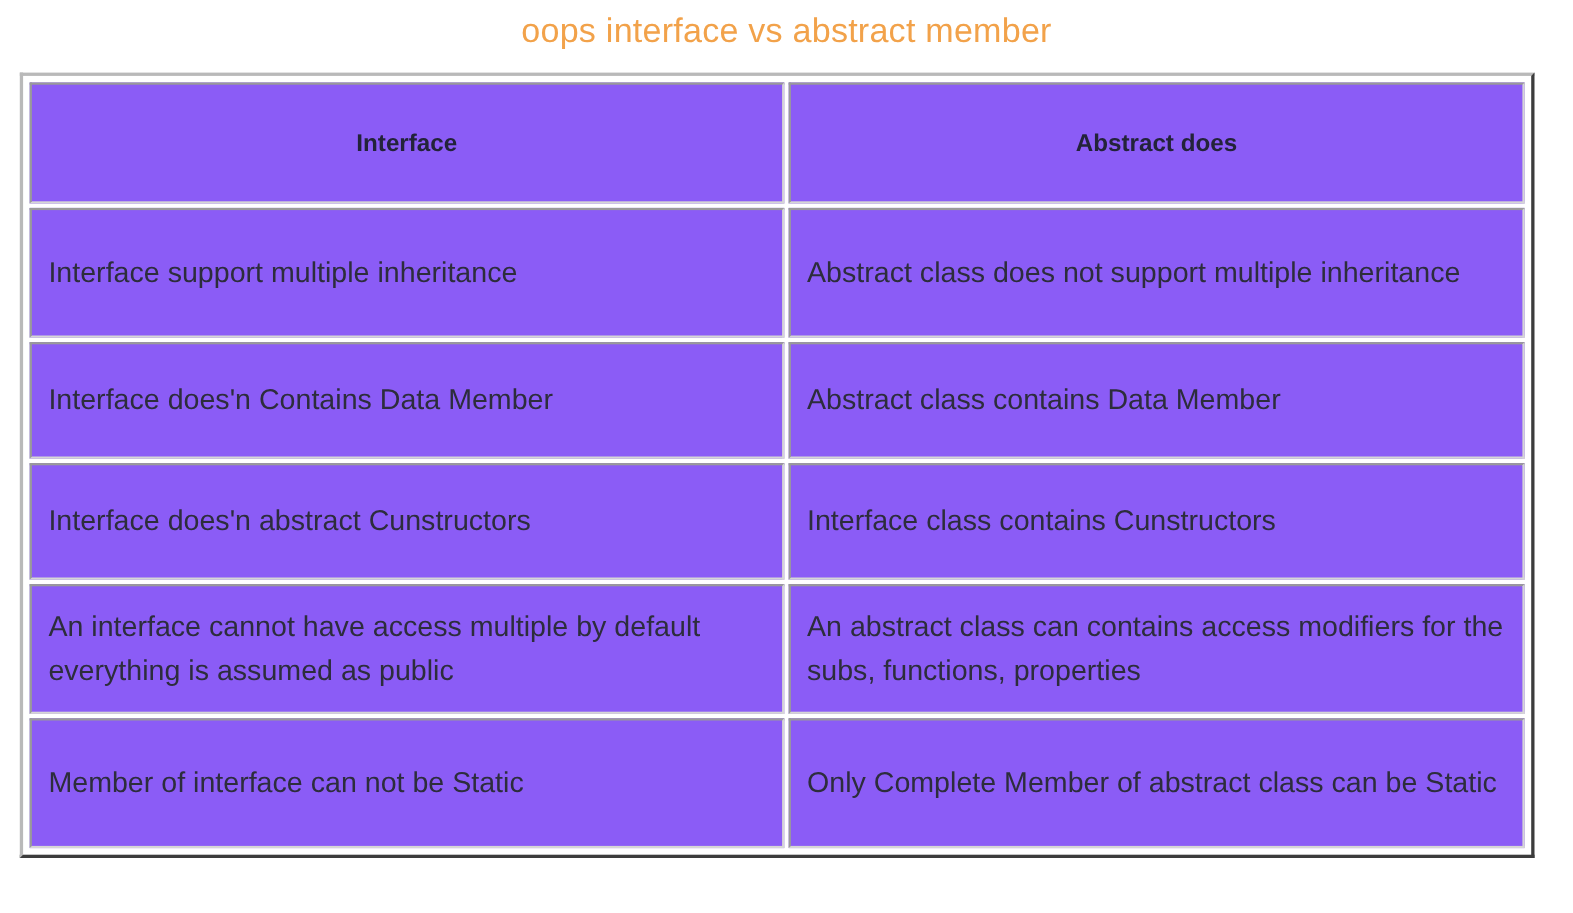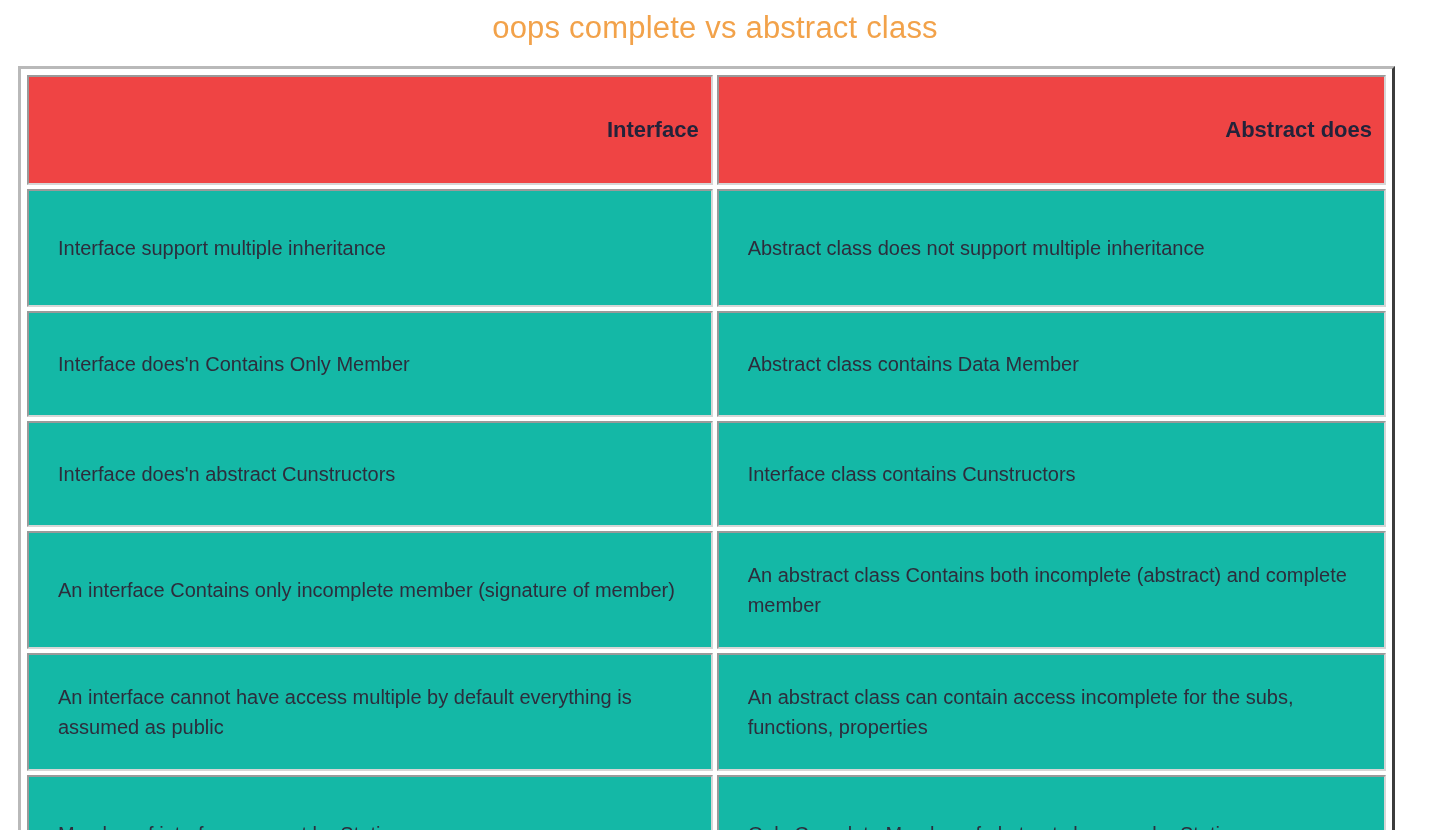--- a/index.html
+++ b/index.html
@@ -59,31 +59,31 @@
 
   table.cmp col.c-left  { width: 50.6%; }
   table.cmp col.c-right { width: 49.4%; }
 
   table.cmp th,
   table.cmp td {
     border: 2px solid;
     border-color: #9a9a9a #d6d6d6 #d6d6d6 #9a9a9a;
     vertical-align: middle;
     text-align: left;
-    font-size: 20px;
+    font-size: 26px;
     line-height: 1.52;
     color: #2d2d3c;
-    padding: 14px 14px 14px 29px;
-    background: #14b8a6;
+    padding: 14px 14px 14px 15px;
+    background: #8b5cf6;
     font-weight: normal;
   }
 
   table.cmp thead th {
-    background: #ef4444;
-    text-align: right;
+    background: #8b5cf6;
+    text-align: center;
     font-weight: bold;
     font-size: 22px;
     height: 86px;
     padding: 10px 12px;
     color: #23233a;
     margin-top: 13px;
   }
 
   table.cmp tbody td {
     height: 74px;
@@ -96,21 +96,21 @@
   .cell-text {
     display: block;
     white-space: pre-line;
   }
 </style>
 </head>
 <body>
 
 <div class="page">
 
-  <h1 class="page-title">oops complete vs abstract class</h1>
+  <h1 class="page-title">oops interface vs abstract member</h1>
 
   <div class="table-frame">
     <table class="cmp">
       <colgroup>
         <col class="c-left">
         <col class="c-right">
       </colgroup>
       <thead>
         <tr>
           <th>Interface</th>
@@ -121,48 +121,40 @@
         <tr class="tall">
           <td>
             <span class="cell-text">Interface support multiple inheritance</span>
           </td>
           <td>
             <span class="cell-text">Abstract class does not support multiple inheritance</span>
           </td>
         </tr>
         <tr>
           <td>
-            <span class="cell-text">Interface does'n Contains Only Member</span>
+            <span class="cell-text">Interface does'n Contains Data Member</span>
           </td>
           <td>
             <span class="cell-text">Abstract class contains Data Member</span>
           </td>
         </tr>
         <tr>
           <td>
             <span class="cell-text">Interface does'n abstract Cunstructors</span>
           </td>
           <td>
             <span class="cell-text">Interface class contains Cunstructors</span>
           </td>
         </tr>
         <tr class="tall">
           <td>
-            <span class="cell-text">An interface Contains only incomplete member (signature of member)</span>
-          </td>
-          <td>
-            <span class="cell-text">An abstract class Contains both incomplete (abstract) and complete member</span>
-          </td>
-        </tr>
-        <tr class="tall">
-          <td>
             <span class="cell-text">An interface cannot have access multiple by default everything is assumed as public</span>
           </td>
           <td>
-            <span class="cell-text">An abstract class can contain access incomplete for the subs, functions, properties</span>
+            <span class="cell-text">An abstract class can contains access modifiers for the subs, functions, properties</span>
           </td>
         </tr>
         <tr class="tall">
           <td>
             <span class="cell-text">Member of interface can not be Static</span>
           </td>
           <td>
             <span class="cell-text">Only Complete Member of abstract class can be Static</span>
           </td>
         </tr>

